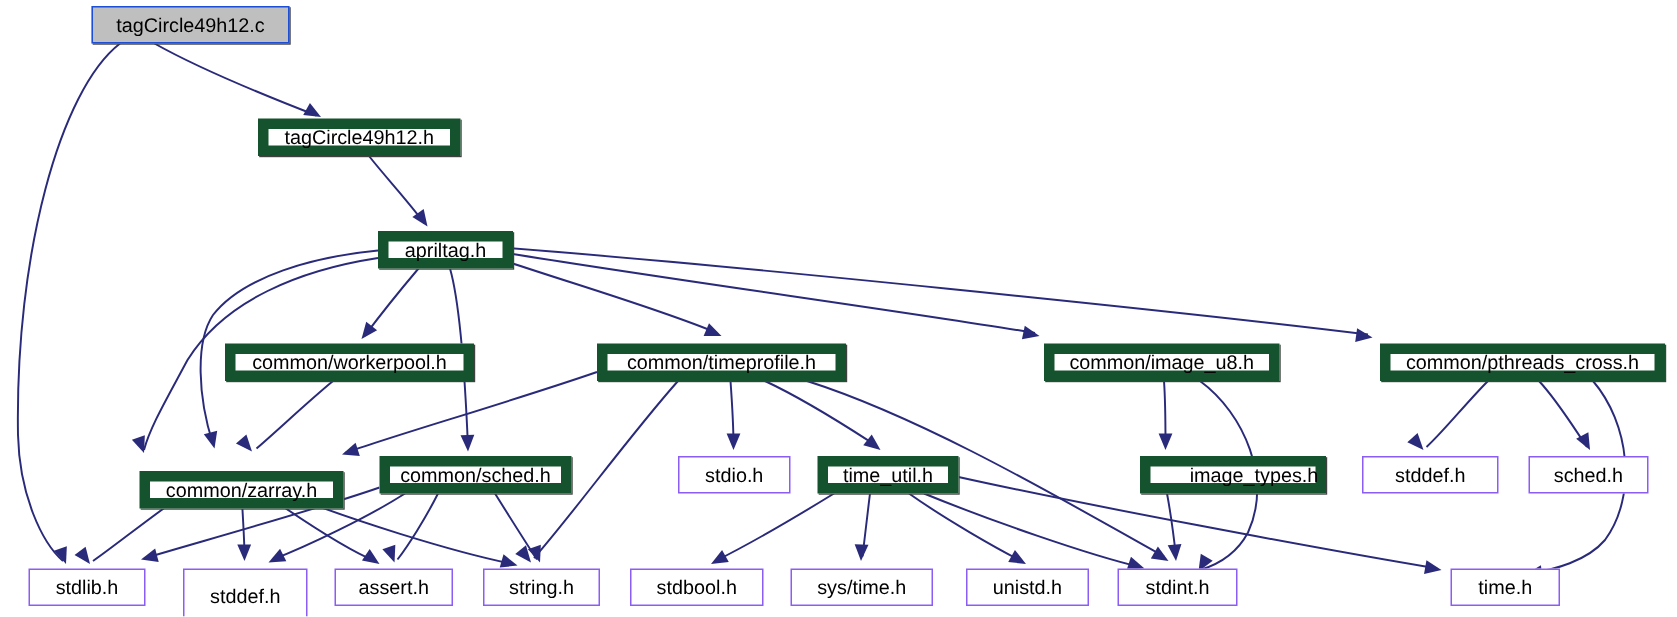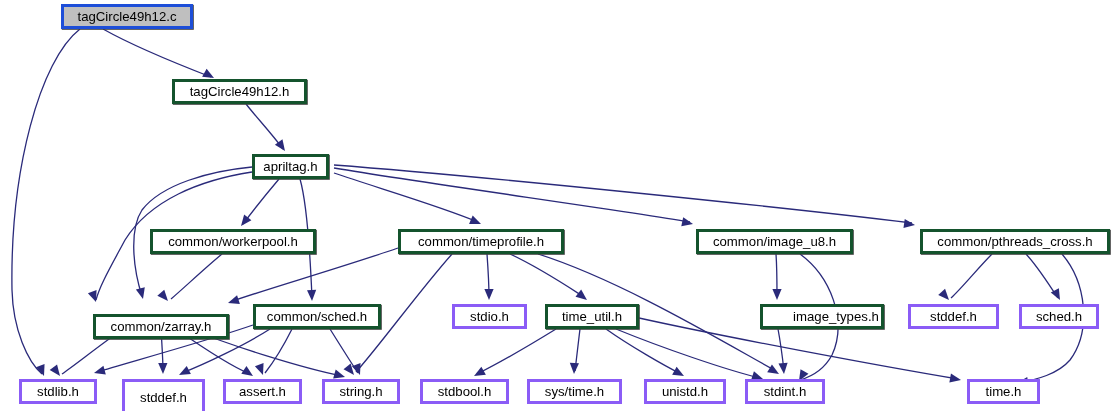--- a/index.html
+++ b/index.html
@@ -35,32 +35,32 @@
   }
   .node-box {
     position: absolute;
     box-sizing: border-box;
     display: flex;
     align-items: center;
     justify-content: center;
     font-size: 13.2px;
     color: #000000;
     background: #ffffff;
-    border: 3px solid #8b5cf6;
+    border: 1px solid #8b5cf6;
     white-space: nowrap;
     line-height: 1;
     letter-spacing: 0px;
   }
   .node-box.strong {
-    border: 3px solid #14532d;
+    border: 7px solid #14532d;
     box-shadow: 0.8px 0.8px 0 0 #404040;
   }
   .node-box.root {
     background: #bfbfbf;
-    border: 3px solid #1d4ed8;
+    border: 1px solid #1d4ed8;
     box-shadow: 0.8px 0.8px 0 0 #404040;
   }
 </style>
 </head>
 <body>
 
 <div id="graph-root">
   <svg id="graph-svg" viewBox="0 0 1118 411" xmlns="http://www.w3.org/2000/svg">
     <g id="edges-group">
         <path d="M 103 29 C 135 47, 180 65, 211 77" class="edge-path" stroke="#2a2a7a"></path>
@@ -137,21 +137,21 @@
         <polygon points="0,0 -11,-4.6 -11,4.6" class="arrow-head" fill="#2a2a7a" transform="translate(1017,383) rotate(172)"></polygon>
       </g>
   </svg>
   <div id="nodes-layer">
       <div class="node-box root" style="left: 61px; top: 4px; width: 132px; height: 25px;">
         <span>tagCircle49h12.c</span>
       </div>
       <div class="node-box strong" style="left: 172px; top: 79px; width: 135px; height: 25px;">
         <span>tagCircle49h12.h</span>
       </div>
-      <div class="node-box strong" style="left: 252px; top: 154px; width: 77px; height: 25px; justify-content: center;">
+      <div class="node-box strong" style="left: 252px; top: 154px; width: 90px; height: 25px; justify-content: center;">
         <span>apriltag.h</span>
       </div>
       <div class="node-box strong" style="left: 150px; top: 229px; width: 166px; height: 25px;">
         <span>common/workerpool.h</span>
       </div>
       <div class="node-box strong" style="left: 398px; top: 229px; width: 166px; height: 25px;">
         <span>common/timeprofile.h</span>
       </div>
       <div class="node-box strong" style="left: 696px; top: 229px; width: 157px; height: 25px;">
         <span>common/image_u8.h</span>

